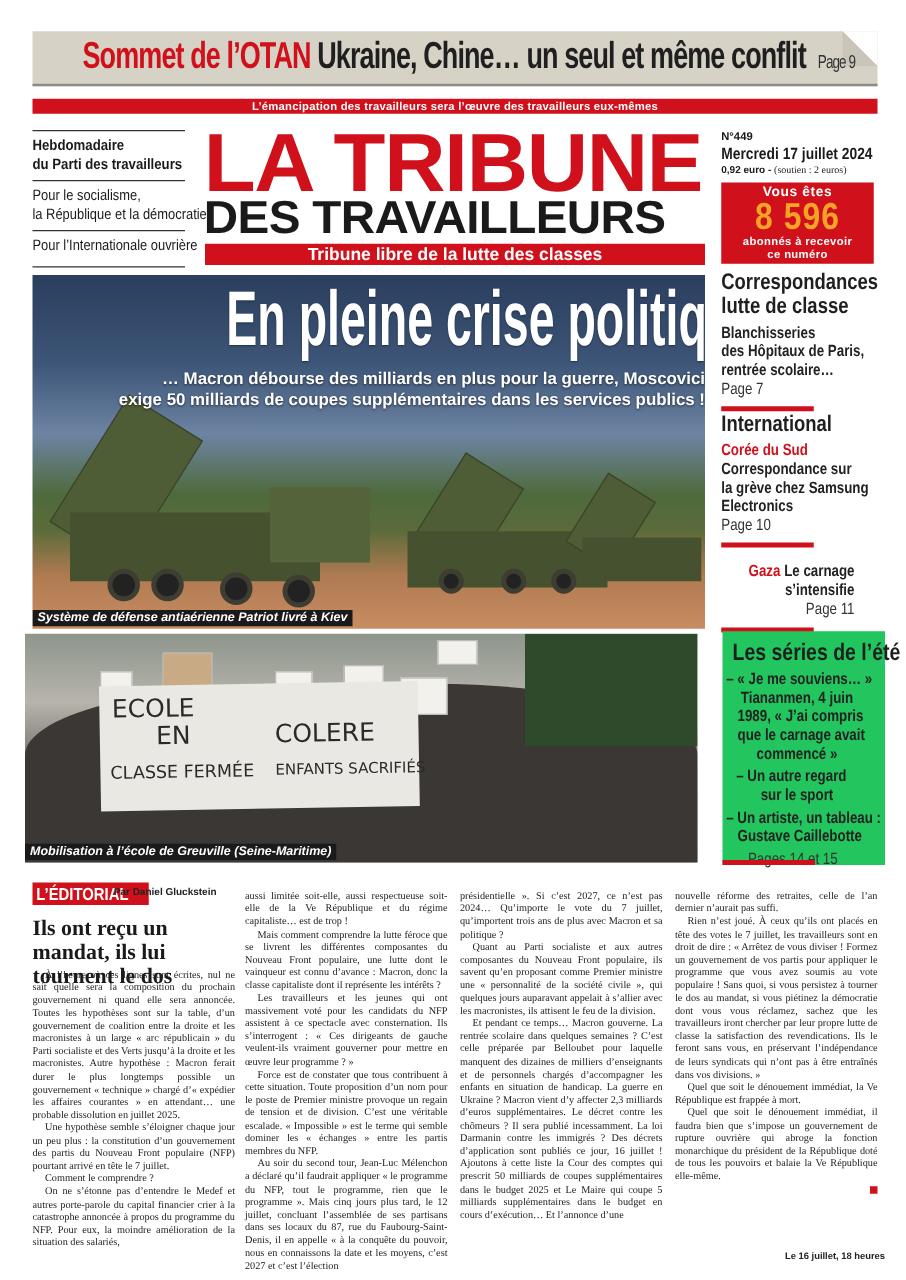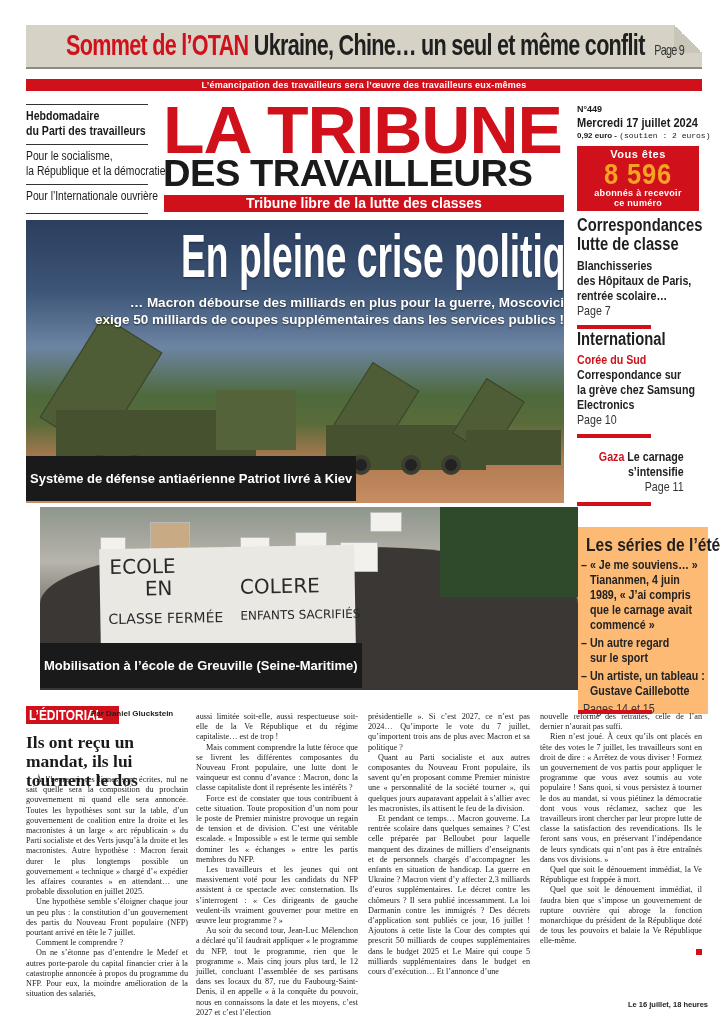--- a/index.html
+++ b/index.html
@@ -51,64 +51,64 @@
     position: absolute; left: 164px; top: 195px; width: 400px; height: 17px; background: #d0111b;
     color: #fff; font-size: 14px; font-weight: bold; text-align: center; line-height: 17px;
   }
 
   
   .issue { position: absolute; left: 577px; top: 104px; }
   .issue .no { font-size: 9px; font-weight: bold; }
   .issue .date { font-size: 13px; font-weight: bold; transform: scaleX(0.85); transform-origin: left top; white-space: nowrap; margin-top: 1px;}
   .issue .price { font-size: 8px; margin-top: 1px; white-space: nowrap;}
   .issue .price b { font-weight: bold; }
-  .issue .price span { font-family: Liberation Mono, monospace; }
+  .issue .price span { font-family: Liberation Serif, serif; }
 
   .subs {
     position: absolute; left: 577px; top: 146px; width: 122px; height: 65px; background: #d0111b; color: #fff;
     text-align: center;
   }
   .subs .l1 { font-size: 11px; font-weight: bold; margin-top: 2px; letter-spacing: 0.5px;}
   .subs .num { font-size: 30px; font-weight: bold; color: #f4a324; line-height: 28px; letter-spacing: 1px; transform: scaleX(0.85); }
   .subs .l3 { font-size: 9px; font-weight: bold; line-height: 10px; letter-spacing: 0.3px;}
 
   
   .right { position: absolute; left: 577px; width: 130px; }
   .r-title { font-size: 18px; font-weight: bold; line-height: 19px; color: #1f1f1f; transform: scaleX(0.82); transform-origin: left top; white-space: nowrap; }
   .r-body { font-size: 13px; font-weight: bold; line-height: 15px; color: #222; transform: scaleX(0.82); transform-origin: left top; white-space: nowrap; }
   .r-kicker { color: #d0111b; }
   .r-page { font-size: 13px; line-height: 16px; color: #333; transform: scaleX(0.82); transform-origin: left top; white-space: nowrap; }
   .r-bar { width: 74px; height: 4px; background: #d0111b; }
 
   .series-box {
-    position: absolute; left: 578px; top: 527px; width: 130px; height: 187px; background: #fdba74;
+    position: absolute; left: 578px; top: 505px; width: 130px; height: 187px; background: #22c55e; text-align: center;
   }
 
   
   .photo1 {
     position: absolute; left: 26px; top: 220px; width: 538px; height: 283px; overflow: hidden;
     background: linear-gradient(180deg, #2b3e5e 0%, #3d5577 25%, #6d84a3 45%, #4e6a3c 62%, #5a6b3a 72%, #b07a52 85%, #c88d62 100%);
   }
   .photo2 {
-    position: absolute; left: 40px; top: 507px; width: 538px; height: 183px; overflow: hidden;
+    position: absolute; left: 20px; top: 507px; width: 538px; height: 183px; overflow: hidden;
     background: linear-gradient(180deg, #8e968c 0%, #b7b4ab 30%, #6c6a66 60%, #55534f 100%);
   }
   .headline {
     position: absolute; left: 0; width: 100%; top: 3px; text-align: center; color: #fff; font-weight: bold;
     font-size: 62px; line-height: 66px; white-space: nowrap;
     text-shadow: 0 1px 2px rgba(0,0,0,0.4);
   }
   .headline span { display: inline-block; transform: scaleX(0.6); transform-origin: center top; }
   .subhead {
     position: absolute; left: 0; width: 100%; top: 74px; text-align: right; color: #fff; font-weight: bold;
     font-size: 13.5px; line-height: 17px; text-shadow: 0 1px 2px rgba(0,0,0,0.6);
   }
   .caption {
-    position: absolute; left: 0; bottom: 2px; background: #1a1a1a; color: #fff; font-size: 13px; font-weight: bold;
-    padding: 15px 4px; white-space: nowrap;
+    position: absolute; left: 0; bottom: 2px; background: #1a1a1a; color: #fff; font-size: 10px; font-weight: bold;
+    padding: 1px 4px; white-space: nowrap; font-style: italic;
   }
 
   
   .launcher { position: absolute; background: #4f5d36; border: 1px solid #39442a; }
   .truck { position: absolute; background: #46512f; }
   .wheel { position: absolute; width: 26px; height: 26px; border-radius: 50%; background: #222; border: 4px solid #3d3d31; }
   .banner-cloth { position: absolute; left: 60px; top: 40px; width: 255px; height: 100px; background: #e9e8e3; transform: rotate(-1deg); }
   .banner-cloth .txt { position: absolute; font-family: "DejaVu Sans", sans-serif; color: #2a2a2a; font-size: 20px; white-space: nowrap; }
   .crowd { position: absolute; border-radius: 40% 40% 0 0; }
   .sign { position: absolute; background: #f2f1ec; border: 1px solid #bbb; }
@@ -292,28 +292,28 @@
 <div class="col" style="left:26px;top:775px;">
   <p>À l’heure où ces lignes sont écrites, nul ne sait quelle sera la composition du prochain gouvernement ni quand elle sera annoncée. Toutes les hypothèses sont sur la table, d’un gouvernement de coalition entre la droite et les macronistes à un large « arc républicain » du Parti socialiste et des Verts jusqu’à la droite et les macronistes. Autre hypothèse : Macron ferait durer le plus longtemps possible un gouvernement « technique » chargé d’« expédier les affaires courantes » en attendant… une probable dissolution en juillet 2025.</p>
   <p>Une hypothèse semble s’éloigner chaque jour un peu plus : la constitution d’un gouvernement des partis du Nouveau Front populaire (NFP) pourtant arrivé en tête le 7 juillet.</p>
   <p>Comment le comprendre ?</p>
   <p>On ne s’étonne pas d’entendre le Medef et autres porte-parole du capital financier crier à la catastrophe annoncée à propos du programme du NFP. Pour eux, la moindre amélioration de la situation des salariés,</p>
 </div>
 
 <div class="col" style="left:196px;top:712px;">
   <p class="noind">aussi limitée soit-elle, aussi respectueuse soit-elle de la Ve République et du régime capitaliste… est de trop !</p>
   <p>Mais comment comprendre la lutte féroce que se livrent les différentes composantes du Nouveau Front populaire, une lutte dont le vainqueur est connu d’avance : Macron, donc la classe capitaliste dont il représente les intérêts ?</p>
+  <p>Les travailleurs et les jeunes qui ont massivement voté pour les candidats du NFP assistent à ce spectacle avec consternation. Ils s’interrogent : « Ces dirigeants de gauche veulent-ils vraiment gouverner pour mettre en œuvre leur programme ? »</p>
   <p>Force est de constater que tous contribuent à cette situation. Toute proposition d’un nom pour le poste de Premier ministre provoque un regain de tension et de division. C’est une véritable escalade. « Impossible » est le terme qui semble dominer les « échanges » entre les partis membres du NFP.</p>
-  <p>Les travailleurs et les jeunes qui ont massivement voté pour les candidats du NFP assistent à ce spectacle avec consternation. Ils s’interrogent : « Ces dirigeants de gauche veulent-ils vraiment gouverner pour mettre en œuvre leur programme ? »</p>
   <p>Au soir du second tour, Jean-Luc Mélenchon a déclaré qu’il faudrait appliquer « le programme du NFP, tout le programme, rien que le programme ». Mais cinq jours plus tard, le 12 juillet, concluant l’assemblée de ses partisans dans ses locaux du 87, rue du Faubourg-Saint-Denis, il en appelle « à la conquête du pouvoir, nous en connaissons la date et les moyens, c’est 2027 et c’est l’élection</p>
 </div>
 
 <div class="col" style="left:368px;top:712px;">
   <p class="noind">présidentielle ». Si c’est 2027, ce n’est pas 2024… Qu’importe le vote du 7 juillet, qu’importent trois ans de plus avec Macron et sa politique ?</p>
-  <p>Quant au Parti socialiste et aux autres composantes du Nouveau Front populaire, ils savent qu’en proposant comme Premier ministre une « personnalité de la société tourner », qui quelques jours auparavant appelait à s’allier avec les macronistes, ils attisent le feu de la division.</p>
+  <p>Quant au Parti socialiste et aux autres composantes du Nouveau Front populaire, ils savent qu’en proposant comme Premier ministre une « personnalité de la société civile », qui quelques jours auparavant appelait à s’allier avec les macronistes, ils attisent le feu de la division.</p>
   <p>Et pendant ce temps… Macron gouverne. La rentrée scolaire dans quelques semaines ? C’est celle préparée par Belloubet pour laquelle manquent des dizaines de milliers d’enseignants et de personnels chargés d’accompagner les enfants en situation de handicap. La guerre en Ukraine ? Macron vient d’y affecter 2,3 milliards d’euros supplémentaires. Le décret contre les chômeurs ? Il sera publié incessamment. La loi Darmanin contre les immigrés ? Des décrets d’application sont publiés ce jour, 16 juillet ! Ajoutons à cette liste la Cour des comptes qui prescrit 50 milliards de coupes supplémentaires dans le budget 2025 et Le Maire qui coupe 5 milliards supplémentaires dans le budget en cours d’exécution… Et l’annonce d’une</p>
 </div>
 
 <div class="col" style="left:540px;top:712px;">
   <p class="noind">nouvelle réforme des retraites, celle de l’an dernier n’aurait pas suffi.</p>
   <p>Rien n’est joué. À ceux qu’ils ont placés en tête des votes le 7 juillet, les travailleurs sont en droit de dire : « Arrêtez de vous diviser ! Formez un gouvernement de vos partis pour appliquer le programme que vous avez soumis au vote populaire ! Sans quoi, si vous persistez à tourner le dos au mandat, si vous piétinez la démocratie dont vous vous réclamez, sachez que les travailleurs iront chercher par leur propre lutte de classe la satisfaction des revendications. Ils le feront sans vous, en préservant l’indépendance de leurs syndicats qui n’ont pas à être entraînés dans vos divisions. »</p>
   <p>Quel que soit le dénouement immédiat, la Ve République est frappée à mort.</p>
   <p>Quel que soit le dénouement immédiat, il faudra bien que s’impose un gouvernement de rupture ouvrière qui abroge la fonction monarchique du président de la République doté de tous les pouvoirs et balaie la Ve République elle-même.</p>
   <span class="end-square"></span>
 </div>

